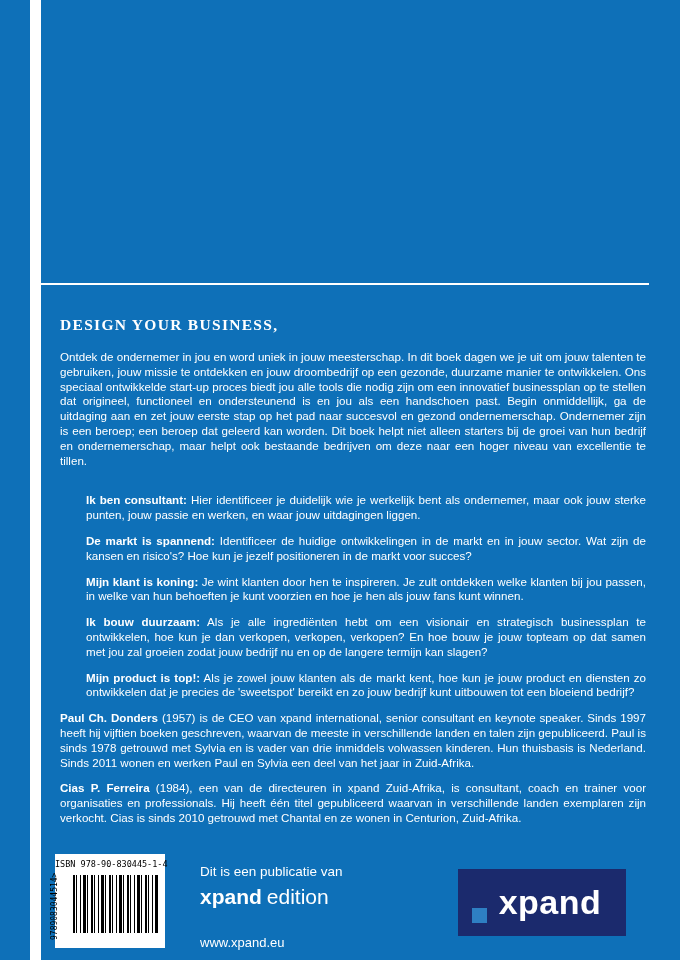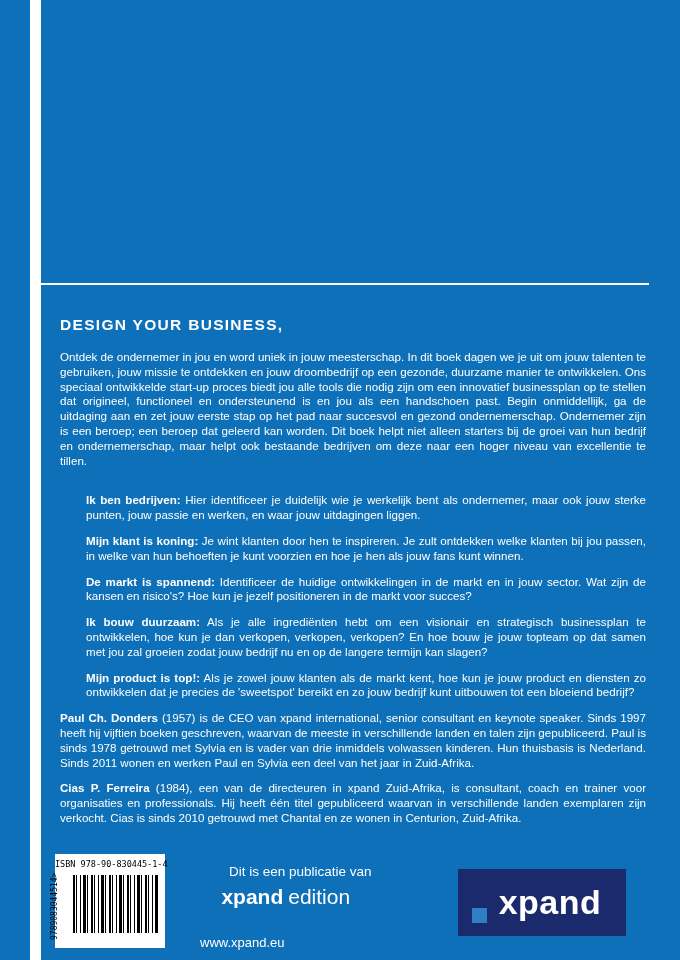--- a/index.html
+++ b/index.html
@@ -17,21 +17,21 @@
   }
   .divider {
     position: absolute; left: 41px; right: 31px; top: 283px; height: 2px;
     background: #ffffff;
   }
   .content {
     position: absolute; left: 60px; top: 314px; width: 586px;
   }
   .title {
     font-weight: bold; font-size: 15.5px; letter-spacing: 1.3px;
-    line-height: 21px; margin-bottom: 15px;
+    line-height: 21px; margin-bottom: 15px; font-family: Liberation Serif, serif;
   }
   .para {
     font-size: 11.6px; line-height: 14.8px; text-align: justify;
   }
   .intro { margin-bottom: 25px; }
   .section { margin-left: 26px; margin-bottom: 11px; }
   .lead { font-weight: bold; }
   .authors { }
   .author { margin-bottom: 11px; }
   .author-name { font-weight: bold; }
@@ -53,22 +53,22 @@
       #000 14px 15px, #fff 15px 18px);
   }
   .barcode-number-vert {
     position: absolute; left: 4px; bottom: 8px;
     font-family: "DejaVu Sans Mono", monospace; font-size: 8px;
     transform-origin: 0 100%;
     transform: rotate(-90deg);
     white-space: nowrap;
   }
   .pub { position: absolute; left: 200px; top: 864px; }
-  .pub-line1 { font-size: 13.5px; margin-left: 29px; }
-  .pub-line2 { margin-top: 6px; font-size: 21px; text-align: center; }
+  .pub-line1 { font-size: 13.5px; }
+  .pub-line2 { margin-top: 6px; font-size: 21px; }
   .brand-bold { font-weight: bold; }
   .brand-light { font-weight: normal; margin-left: 5px; }
   .website { position: absolute; left: 200px; top: 935px; font-size: 13px; }
   .logo-box {
     position: absolute; left: 458px; top: 869px; width: 168px; height: 67px;
     background: #1b2a6d;
     display: flex; align-items: center; justify-content: center;
   }
   .logo-square {
     position: absolute; left: 14px; bottom: 13px; width: 15px; height: 15px;
@@ -88,27 +88,27 @@
   <div class="divider"></div>
 
   <div class="content">
     <div class="title">
       <div>DESIGN YOUR BUSINESS,</div>
     </div>
 
     <p class="para intro">Ontdek de ondernemer in jou en word uniek in jouw meesterschap. In dit boek dagen we je uit om jouw talenten te gebruiken, jouw missie te ontdekken en jouw droombedrijf op een gezonde, duurzame manier te ontwikkelen. Ons speciaal ontwikkelde start-up proces biedt jou alle tools die nodig zijn om een innovatief businessplan op te stellen dat origineel, functioneel en ondersteunend is en jou als een handschoen past. Begin onmiddellijk, ga de uitdaging aan en zet jouw eerste stap op het pad naar succesvol en gezond ondernemerschap. Ondernemer zijn is een beroep; een beroep dat geleerd kan worden. Dit boek helpt niet alleen starters bij de groei van hun bedrijf en ondernemerschap, maar helpt ook bestaande bedrijven om deze naar een hoger niveau van excellentie te tillen.</p>
 
     <div class="para section">
-      <span class="lead">Ik ben bedrijven:</span><span> Hier identificeer je duidelijk wie je werkelijk bent als ondernemer, maar ook jouw sterke punten, jouw passie en werken, en waar jouw uitdagingen liggen.</span>
+      <span class="lead">Ik ben consultant:</span><span> Hier identificeer je duidelijk wie je werkelijk bent als ondernemer, maar ook jouw sterke punten, jouw passie en werken, en waar jouw uitdagingen liggen.</span>
+    </div>
+    <div class="para section">
+      <span class="lead">De markt is spannend:</span><span> Identificeer de huidige ontwikkelingen in de markt en in jouw sector. Wat zijn de kansen en risico's? Hoe kun je jezelf positioneren in de markt voor succes?</span>
     </div>
     <div class="para section">
       <span class="lead">Mijn klant is koning:</span><span> Je wint klanten door hen te inspireren. Je zult ontdekken welke klanten bij jou passen, in welke van hun behoeften je kunt voorzien en hoe je hen als jouw fans kunt winnen.</span>
-    </div>
-    <div class="para section">
-      <span class="lead">De markt is spannend:</span><span> Identificeer de huidige ontwikkelingen in de markt en in jouw sector. Wat zijn de kansen en risico's? Hoe kun je jezelf positioneren in de markt voor succes?</span>
     </div>
     <div class="para section">
       <span class="lead">Ik bouw duurzaam:</span><span> Als je alle ingrediënten hebt om een visionair en strategisch businessplan te ontwikkelen, hoe kun je dan verkopen, verkopen, verkopen? En hoe bouw je jouw topteam op dat samen met jou zal groeien zodat jouw bedrijf nu en op de langere termijn kan slagen?</span>
     </div>
     <div class="para section">
       <span class="lead">Mijn product is top!:</span><span> Als je zowel jouw klanten als de markt kent, hoe kun je jouw product en diensten zo ontwikkelen dat je precies de 'sweetspot' bereikt en zo jouw bedrijf kunt uitbouwen tot een bloeiend bedrijf?</span>
     </div>
 
     <div class="authors">
       <div class="para author">

